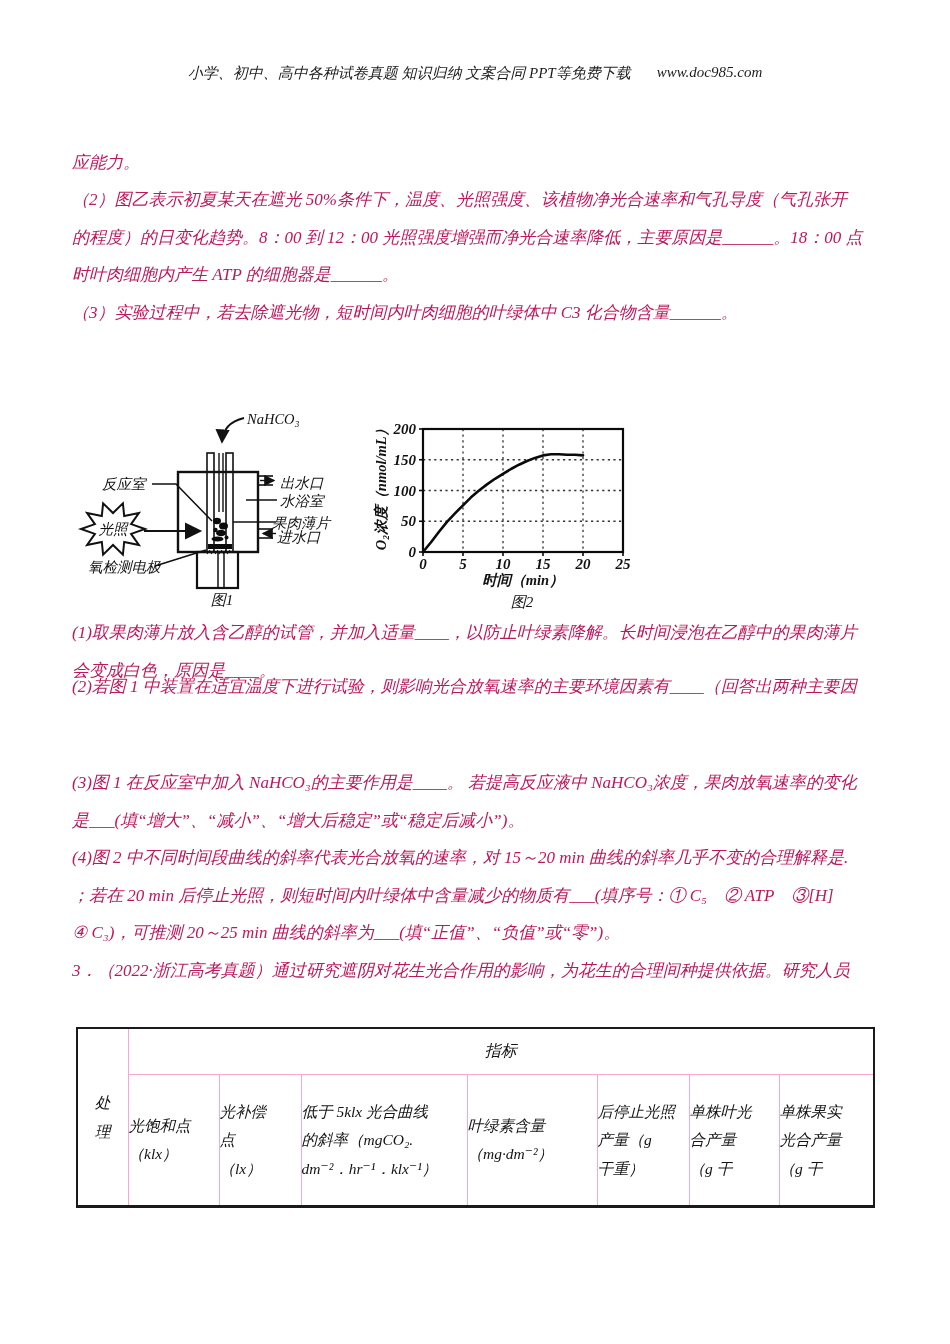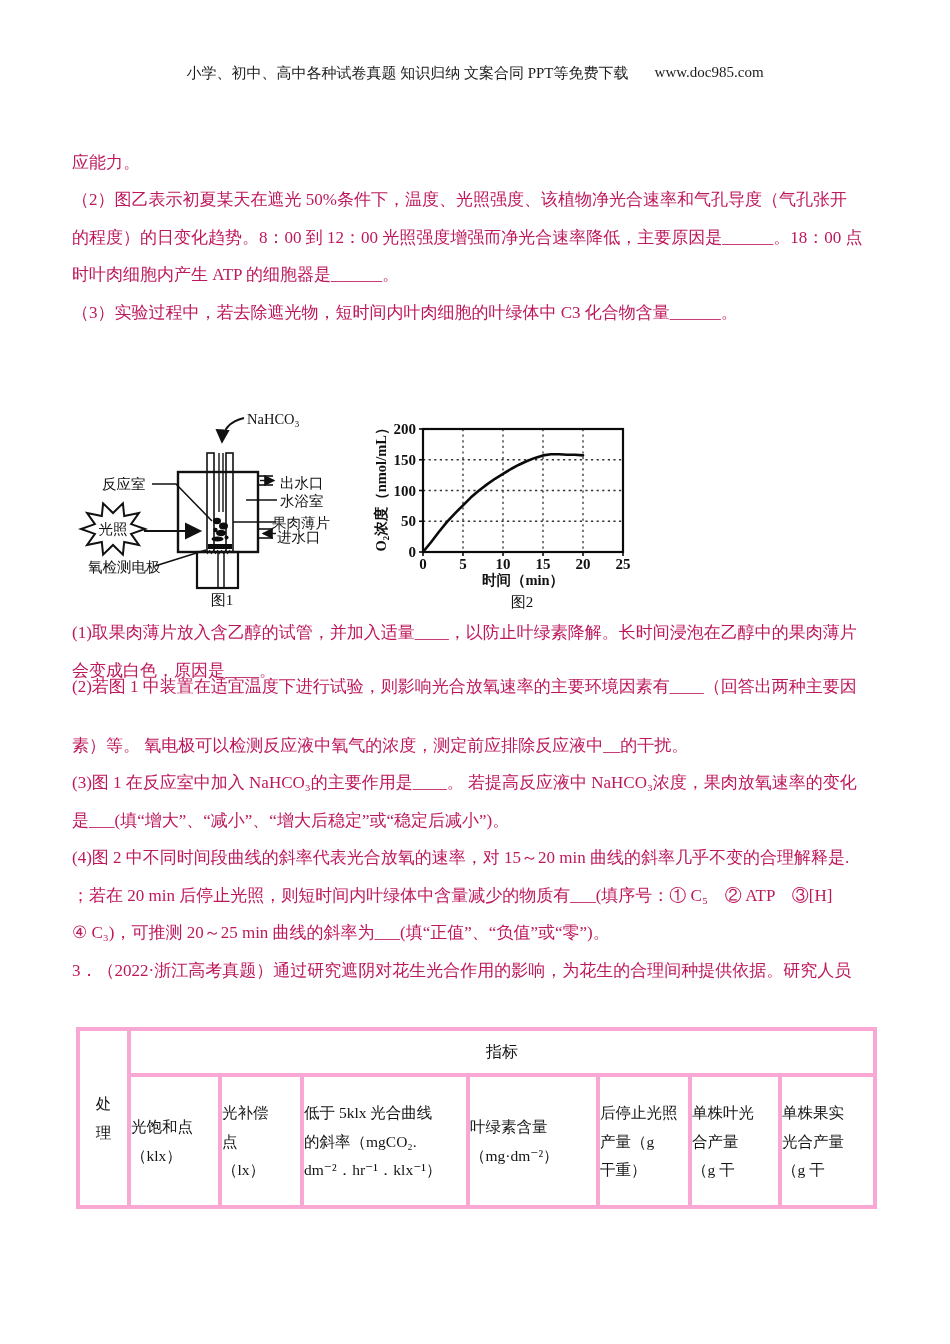--- a/index.html
+++ b/index.html
@@ -1,18 +1,18 @@
 <!DOCTYPE html>
 <html><head>
 <meta charset="utf-8">
 <style>
   html,body{margin:0;padding:0;background:#ffffff;}
   .page{
     position:relative;width:950px;height:1344px;background:#fff;overflow:hidden;
-    font-family:"Liberation Serif","DejaVu Serif",serif;color:#161616;
+    font-family:"Liberation Serif","DejaVu Serif",serif;color:#161616;font-style:italic;
   }
   .hdr{
     position:absolute;top:64px;left:0;width:100%;
     display:flex;justify-content:center;gap:26px;
     font-size:15px;color:#1c1c1c;white-space:nowrap;
   }
   .tline{
     position:absolute;left:72px;width:820px;
     font-size:17px;line-height:22px;white-space:nowrap;color:#be185d;
   }
@@ -20,21 +20,21 @@
   .fig-label{font-size:14.5px;}
   .fig-caption{font-size:15px;}
   .axis-num{font-size:15px;font-weight:bold;}
   .axis-title{font-size:14.5px;font-weight:bold;}
   table.results{
     position:absolute;left:76px;top:1027px;width:797px;height:178px;
     border-collapse:collapse;table-layout:fixed;
     font-size:15.5px;color:#141414;background:#fff;
   }
   table.results{border:2px solid #1a1a1a;border-bottom:3px solid #1a1a1a;}
-  table.results td{border:4px solid #f9a8d4;padding:0;vertical-align:middle;}
+  table.results td{border:1px solid #f9a8d4;padding:0;vertical-align:middle;}
   td.corner{text-align:center;}
   td.group{text-align:center;font-size:16px;border-bottom:2px solid #1a1a1a;}
   td.colhead{padding-left:12px;text-align:left;}
   .cell-line{line-height:23px;margin:5.5px 0;white-space:nowrap;}
   .corner .cell-line{margin:6px 0;}
 </style>
 </head>
 <body>
 
 <div class="page">
@@ -158,21 +158,20 @@
     <rect x="423" y="429" width="200" height="123" fill="none" stroke="#0a0a0a" stroke-width="2.2"></rect>
     <polyline id="chart-curve" fill="none" stroke="#0a0a0a" stroke-width="2.6" stroke-linejoin="round" stroke-linecap="round" points="423.0,552.0 431.0,542.2 439.0,531.7 447.0,521.9 455.0,513.3 463.0,505.3 471.0,497.3 479.0,490.5 487.0,484.4 495.0,478.8 503.0,473.9 511.0,469.0 519.0,464.7 527.0,461.0 535.0,457.9 543.0,455.4 551.0,454.2 559.0,454.2 567.0,454.8 575.0,454.8 583.0,455.4"></polyline>
     <text class="axis-title" x="386" y="486" text-anchor="middle" transform="rotate(-90 386 486)">O₂浓度（nmol/mL）</text>
     <text class="axis-title" x="523" y="585" text-anchor="middle">时间（min）</text>
     <text class="fig-caption" x="522" y="607" text-anchor="middle">图2</text>
   </svg>
 
   <div class="tline" style="top:622px">(1)取果肉薄片放入含乙醇的试管，并加入适量____，以防止叶绿素降解。长时间浸泡在乙醇中的果肉薄片</div>
   <div class="tline" style="top:660px">会变成白色，原因是____。</div>
   <div class="tline" style="top:676px">(2)若图 1 中装置在适宜温度下进行试验，则影响光合放氧速率的主要环境因素有____（回答出两种主要因</div>
-  <div class="tline" style="top:735px">素）等。 氧电极可以检测反应液中氧气的浓度，测定前应排除反应液中__的干扰。</div>
   <div class="tline" style="top:772px">(3)图 1 在反应室中加入 NaHCO₃的主要作用是____。 若提高反应液中 NaHCO₃浓度，果肉放氧速率的变化</div>
   <div class="tline" style="top:810px">是___(填“增大”、“减小”、“增大后稳定”或“稳定后减小”)。</div>
   <div class="tline" style="top:847px">(4)图 2 中不同时间段曲线的斜率代表光合放氧的速率，对 15～20 min 曲线的斜率几乎不变的合理解释是.</div>
   <div class="tline" style="top:885px">；若在 20 min 后停止光照，则短时间内叶绿体中含量减少的物质有___(填序号：① C₅　② ATP　③[H]</div>
   <div class="tline" style="top:922px">④ C₃)，可推测 20～25 min 曲线的斜率为___(填“正值”、“负值”或“零”)。</div>
   <div class="tline" style="top:960px">3．（2022·浙江高考真题）通过研究遮阴对花生光合作用的影响，为花生的合理间种提供依据。研究人员</div>
 
   <table class="results">
     <colgroup>
       <col style="width:51px">

